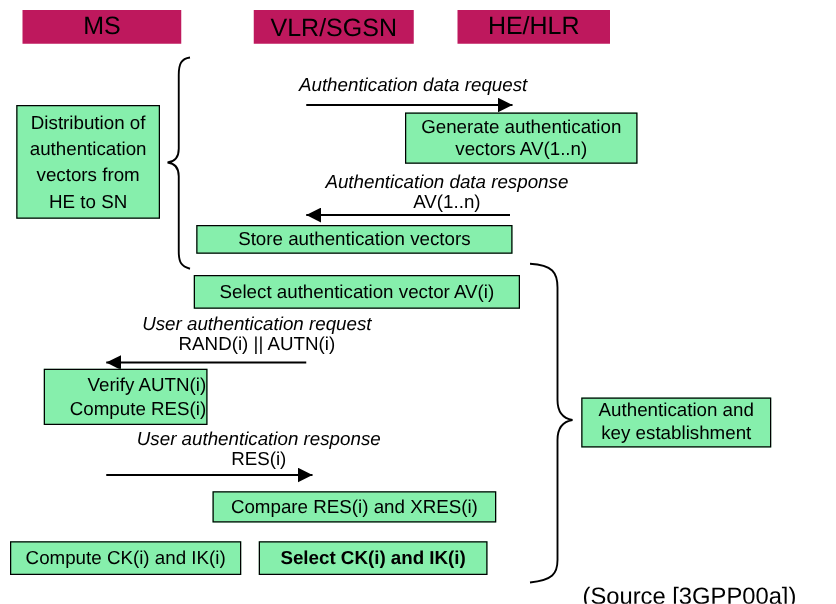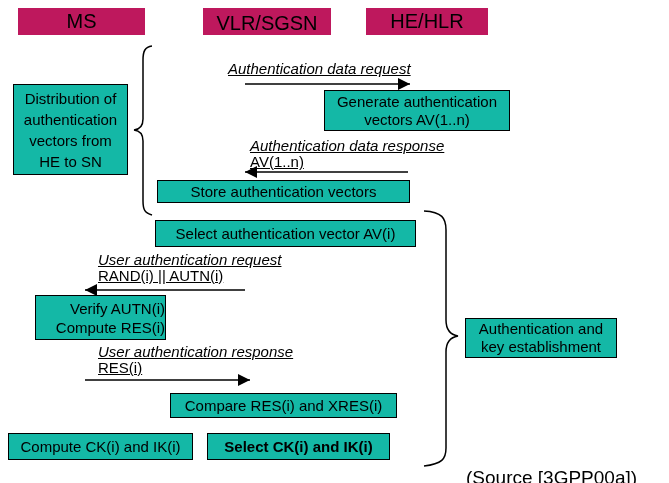--- a/index.html
+++ b/index.html
@@ -21,36 +21,35 @@
     background: #be185d;
     display: flex;
     align-items: center;
     justify-content: center;
     font-size: 20px;
   }
   .proc-box {
     position: absolute;
     box-sizing: border-box;
     border: 1.5px solid #000000;
-    background: #14b8a6;
+    background: #86efac;
     display: flex;
     flex-direction: column;
     align-items: center;
     justify-content: center;
     text-align: center;
     font-size: 15px;
     line-height: 20px;
   }
   .msg-label {
     position: absolute;
-    text-align: left;
+    text-align: center;
     font-size: 15px;
     line-height: 16px;
     white-space: nowrap;
-    text-decoration: underline;
   }
   .msg-label .msg-name { font-style: italic; }
   .msg-label .msg-param { font-style: normal; }
   #diagram-svg {
     position: absolute;
     left: 0; top: 0;
     width: 669px; height: 483px;
   }
   .source-note {
     position: absolute;

